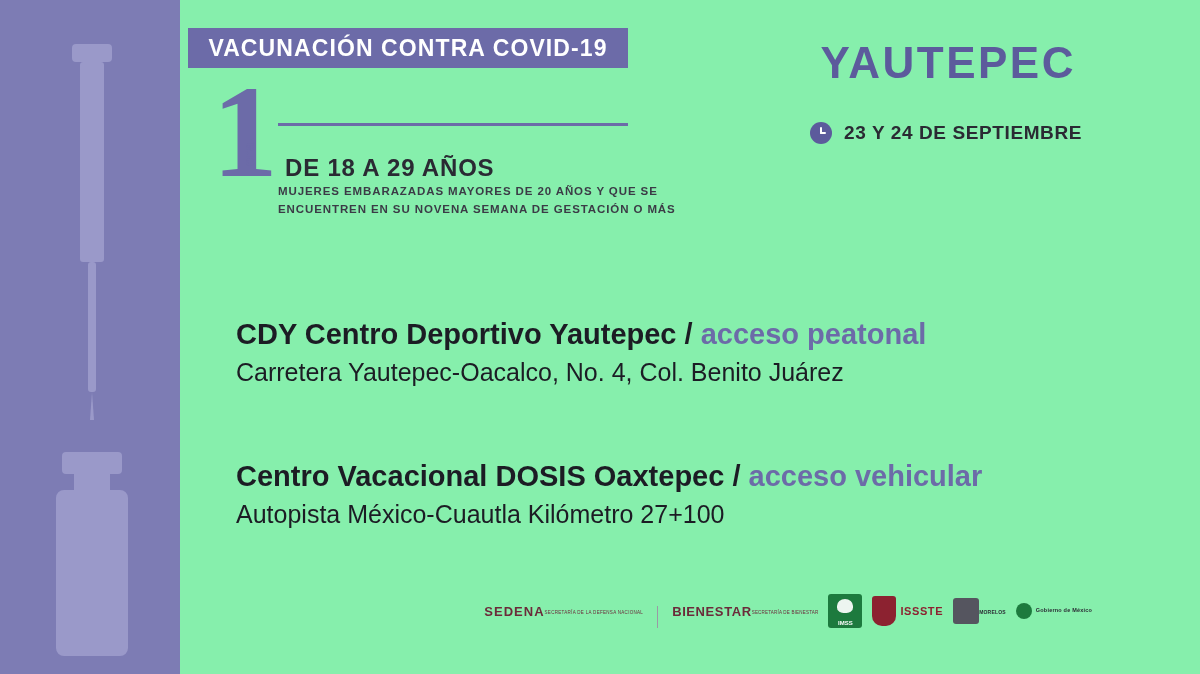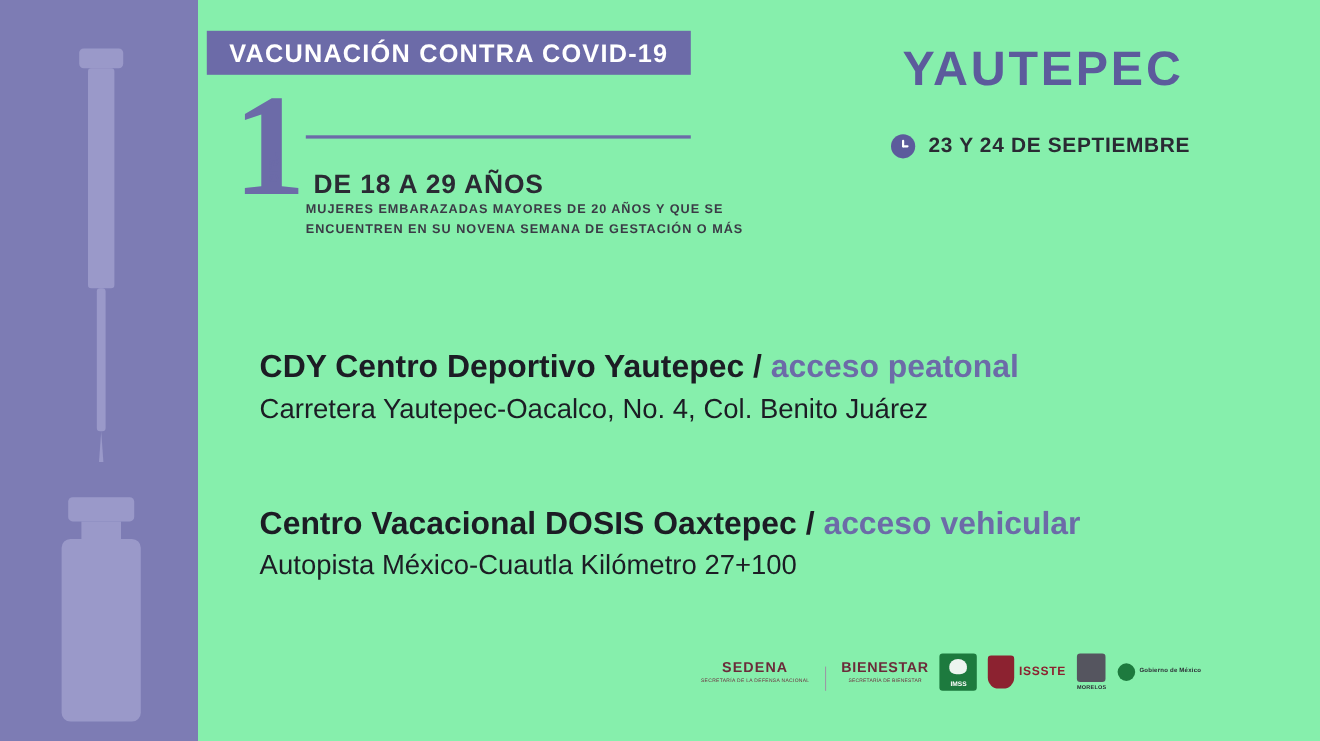--- a/index.html
+++ b/index.html
@@ -214,23 +214,23 @@
     position: absolute;
     right: 108px;
     bottom: 42px;
     display: flex;
     align-items: flex-end;
     gap: 10px;
     height: 42px;
   }
   .logo-item {
     display: flex;
-    flex-direction: column;
+    flex-direction: row;
     align-items: center;
-    justify-content: center;
+    justify-content: flex-end;
     height: 42px;
   }
   .logo-sedena {
     font-size: 13px;
     font-weight: bold;
     letter-spacing: 1px;
     color: #6b2b3a;
     line-height: 1;
   }
   .logo-sub {

